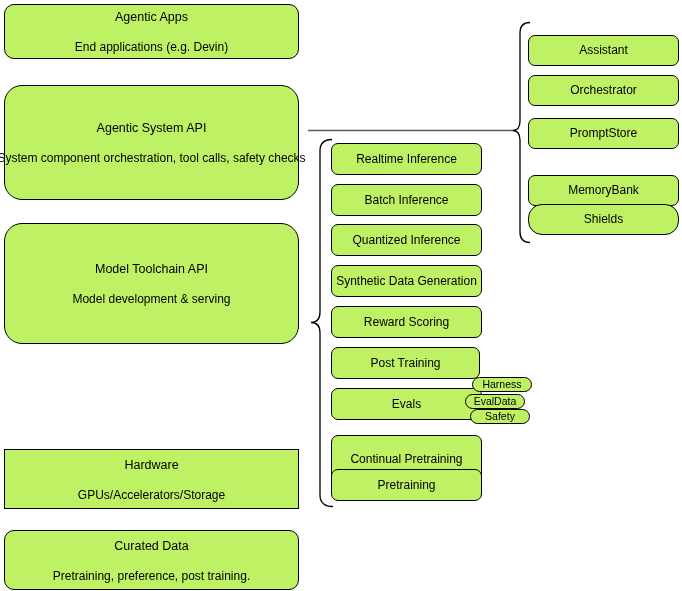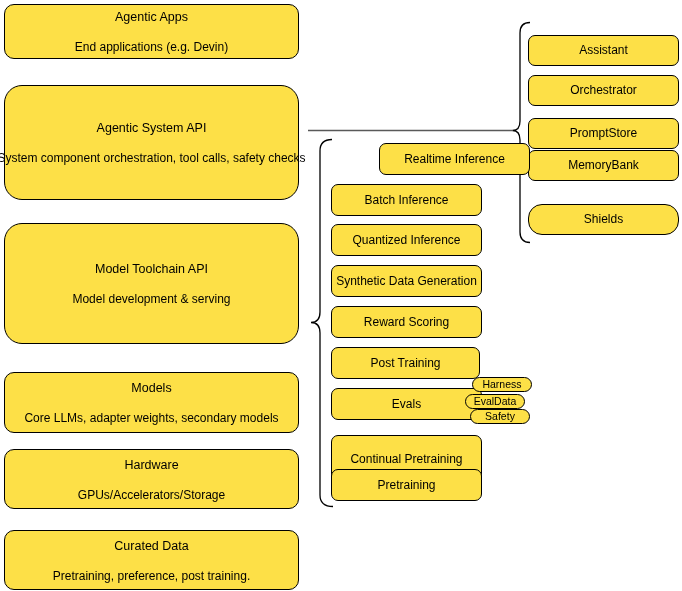--- a/index.html
+++ b/index.html
@@ -14,21 +14,21 @@
   }
   svg.connector-layer {
     position: absolute;
     left: 0; top: 0;
     width: 682px; height: 591px;
     pointer-events: none;
   }
   .node {
     position: absolute;
     box-sizing: border-box;
-    background: #fde047;
+    background: #bef264;
     border: 1px solid #000000;
     display: flex;
     flex-direction: column;
     align-items: center;
     justify-content: center;
     text-align: center;
     gap: 12px;
   }
   .layer-node .node-title {
     font-size: 12.5px;
@@ -78,36 +78,32 @@
   <div class="node layer-node" style="left:4px; top:85px; width:295px; height:115px; border-radius:18px;">
     <div class="node-title">Agentic System API</div>
     <div class="node-subtitle">System component orchestration, tool calls, safety checks</div>
   </div>
 
   <div class="node layer-node" style="left:4px; top:223px; width:295px; height:121px; border-radius:18px;">
     <div class="node-title">Model Toolchain API</div>
     <div class="node-subtitle">Model development &amp; serving</div>
   </div>
 
-  <div class="node layer-node" style="left:4px; top:372px; width:295px; height:61px; border-radius:10px;">
-    <div class="node-title">Models</div>
-    <div class="node-subtitle">Core LLMs, adapter weights, secondary models</div>
-  </div>
 
-  <div class="node layer-node" style="left:4px; top:449px; width:295px; height:60px; border-radius:10px;">
+  <div class="node layer-node" style="left:4px; top:449px; width:295px; height:60px; border-radius:0;">
     <div class="node-title">Hardware</div>
     <div class="node-subtitle">GPUs/Accelerators/Storage</div>
   </div>
 
   <div class="node layer-node" style="left:4px; top:530px; width:295px; height:60px; border-radius:10px;">
     <div class="node-title">Curated Data</div>
     <div class="node-subtitle">Pretraining, preference, post training.</div>
   </div>
 
-  <div class="node mid-node" style="left:331px; top:143px; width:151px; height:32px;margin-left:48px;">
+  <div class="node mid-node" style="left:331px; top:143px; width:151px; height:32px;">
     <span>Realtime Inference</span>
   </div>
   <div class="node mid-node" style="left:331px; top:184px; width:151px; height:32px;">
     <span>Batch Inference</span>
   </div>
   <div class="node mid-node" style="left:331px; top:224px; width:151px; height:32px;">
     <span>Quantized Inference</span>
   </div>
   <div class="node mid-node" style="left:331px; top:265px; width:151px; height:32px;">
     <span>Synthetic Data Generation</span>
@@ -140,20 +136,20 @@
 
   <div class="node right-node" style="left:528px; top:35px; width:151px; height:31px;">
     <span>Assistant</span>
   </div>
   <div class="node right-node" style="left:528px; top:75px; width:151px; height:31px;">
     <span>Orchestrator</span>
   </div>
   <div class="node right-node" style="left:528px; top:118px; width:151px; height:31px;">
     <span>PromptStore</span>
   </div>
-  <div class="node right-node" style="left:528px; top:150px; width:151px; height:31px;">
+  <div class="node right-node" style="left:528px; top:175px; width:151px; height:31px;">
     <span>MemoryBank</span>
   </div>
   <div class="node right-node" style="left:528px; top:204px; width:151px; height:31px;border-radius:14px;">
     <span>Shields</span>
   </div>
 
 </div>
 
 </body></html>

